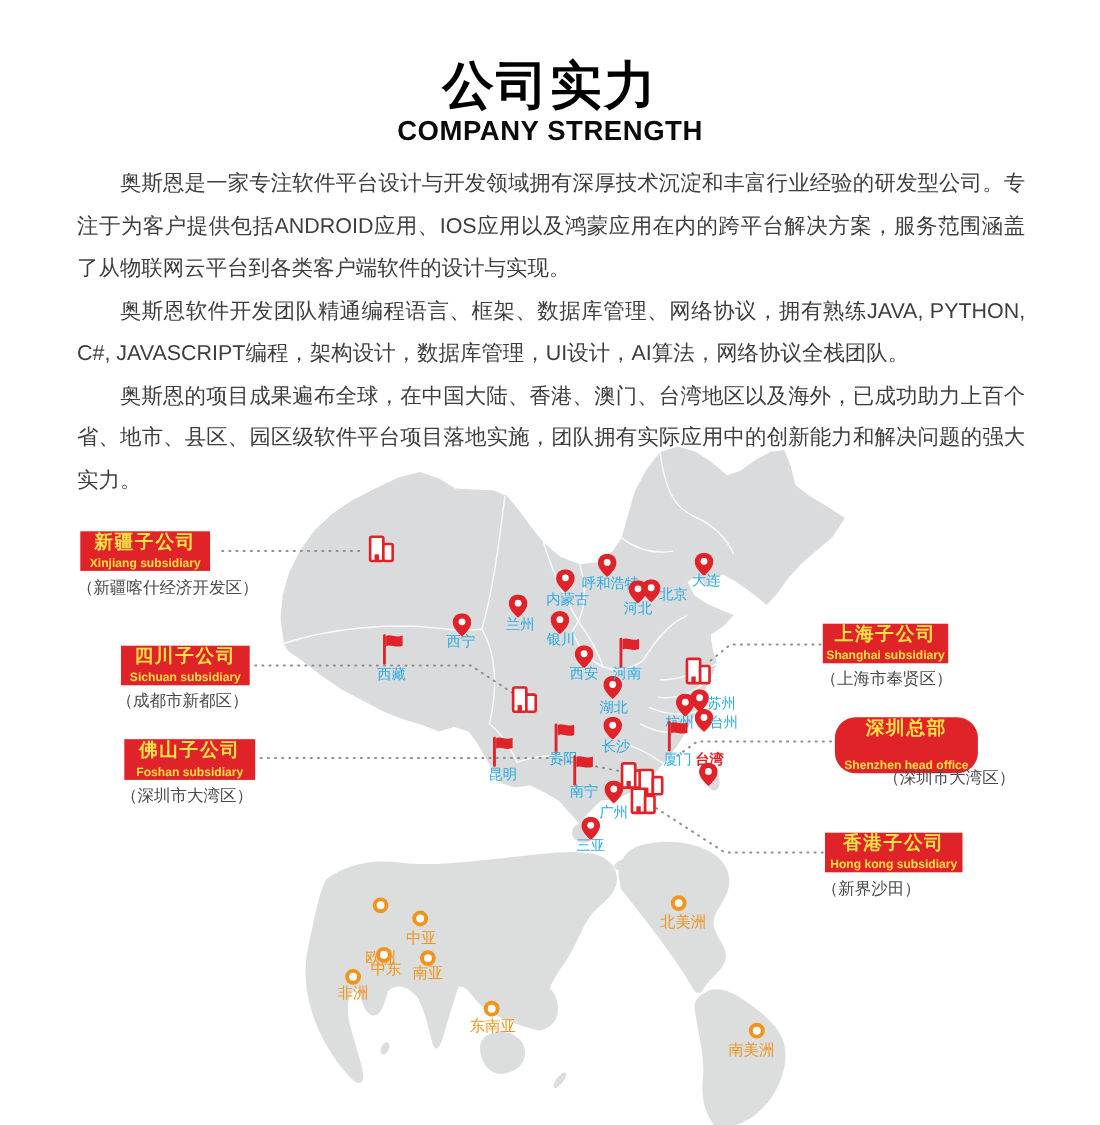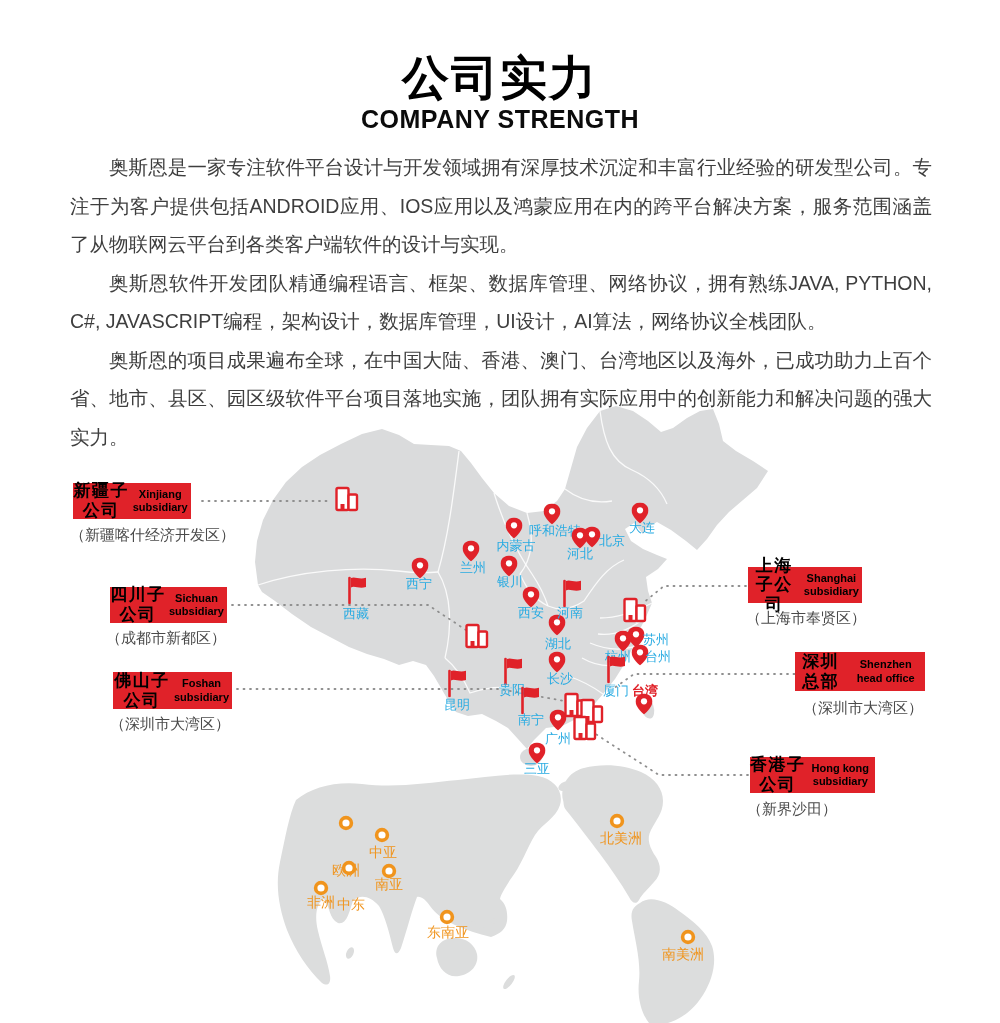--- a/index.html
+++ b/index.html
@@ -16,22 +16,22 @@
   .land{fill:#dadbdc;stroke:none;}
   .land2{fill:#dcdddd;}
   .prov{fill:none;stroke:#ffffff;stroke-width:1.3;opacity:.85;}
   .connector{fill:none;stroke:#8f8f8f;stroke-width:1.8;stroke-dasharray:1 5.5;stroke-linecap:round;}
   .marker{position:absolute;transform:translate(-50%,-50%);line-height:0;}
   .map-label{position:absolute;transform:translate(-50%,-50%);font-size:13px;color:#29abe2;
              white-space:nowrap;line-height:1;}
   .map-label.red{color:#e02229;font-weight:700;}
   .region-label{position:absolute;transform:translate(-50%,-50%);font-size:14px;color:#f0941d;
              white-space:nowrap;line-height:1;}
-  .callout{position:absolute;background:#e02229;color:#000000;display:flex;flex-direction:row;
-           align-items:center;justify-content:flex-end;text-align:center;}
+  .callout{position:absolute;background:#e02229;color:#fde047;display:flex;flex-direction:column;
+           align-items:center;justify-content:space-between;text-align:center;}
   .callout-title{font-size:17px;font-weight:700;letter-spacing:1.5px;line-height:1.15;}
   .callout-sub{font-size:11px;font-weight:700;line-height:1.2;}
   .callout-loc{position:absolute;font-size:15px;color:#4a4a4a;white-space:nowrap;line-height:1;}
 </style>
 </head>
 <body>
 
 <div id="stage">
 
   <svg id="map-svg" viewBox="0 0 1000 1023" xmlns="http://www.w3.org/2000/svg">
@@ -269,42 +269,42 @@
       <div class="callout" style="left: 113px; top: 672px; width: 119px; height: 37px;">
         <div class="callout-title">佛山子公司</div>
         <div class="callout-sub">Foshan subsidiary</div>
       </div>
       <div class="callout-loc" style="left: 110px; top: 716px;">（深圳市大湾区）</div>
       <div class="callout" style="left: 748px; top: 567px; width: 114px; height: 36px;">
         <div class="callout-title">上海子公司</div>
         <div class="callout-sub">Shanghai subsidiary</div>
       </div>
       <div class="callout-loc" style="left: 746px; top: 610px;">（上海市奉贤区）</div>
-      <div class="callout" style="left: 795px; top: 652px; width: 130px; height: 39px;">
+      <div class="callout" style="left: 759px; top: 652px; width: 130px; height: 51px; border-radius: 19px;">
         <div class="callout-title">深圳总部</div>
         <div class="callout-sub">Shenzhen head office</div>
       </div>
       <div class="callout-loc" style="left: 803px; top: 700px;">（深圳市大湾区）</div>
       <div class="callout" style="left: 750px; top: 757px; width: 125px; height: 36px;">
         <div class="callout-title">香港子公司</div>
         <div class="callout-sub">Hong kong subsidiary</div>
       </div>
       <div class="callout-loc" style="left: 747px; top: 801px;">（新界沙田）</div>
       <div class="marker" style="left: 346px; top: 823px;"><svg width="16" height="16" viewBox="0 0 16 16">
           <circle cx="8" cy="8" r="5.4" fill="#fff" stroke="#f0941d" stroke-width="3.6"></circle>
         </svg></div>
       <div class="region-label" style="left: 346px; top: 840px; margin-top: 30px;">欧洲</div>
       <div class="marker" style="left: 382px; top: 835px;"><svg width="16" height="16" viewBox="0 0 16 16">
           <circle cx="8" cy="8" r="5.4" fill="#fff" stroke="#f0941d" stroke-width="3.6"></circle>
         </svg></div>
       <div class="region-label" style="left: 383px; top: 852px;">中亚</div>
       <div class="marker" style="left: 349px; top: 868px;"><svg width="16" height="16" viewBox="0 0 16 16">
           <circle cx="8" cy="8" r="5.4" fill="#fff" stroke="#f0941d" stroke-width="3.6"></circle>
         </svg></div>
-      <div class="region-label" style="left: 351px; top: 904px;">中东</div>
+      <div class="region-label" style="left: 351px; top: 882px; font-family: Liberation Serif, serif;">中东</div>
       <div class="marker" style="left: 389px; top: 871px;"><svg width="16" height="16" viewBox="0 0 16 16">
           <circle cx="8" cy="8" r="5.4" fill="#fff" stroke="#f0941d" stroke-width="3.6"></circle>
         </svg></div>
       <div class="region-label" style="left: 389px; top: 884px;">南亚</div>
       <div class="marker" style="left: 321px; top: 888px;"><svg width="16" height="16" viewBox="0 0 16 16">
           <circle cx="8" cy="8" r="5.4" fill="#fff" stroke="#f0941d" stroke-width="3.6"></circle>
         </svg></div>
       <div class="region-label" style="left: 321px; top: 902px;">非洲</div>
       <div class="marker" style="left: 447px; top: 917px;"><svg width="16" height="16" viewBox="0 0 16 16">
           <circle cx="8" cy="8" r="5.4" fill="#fff" stroke="#f0941d" stroke-width="3.6"></circle>

